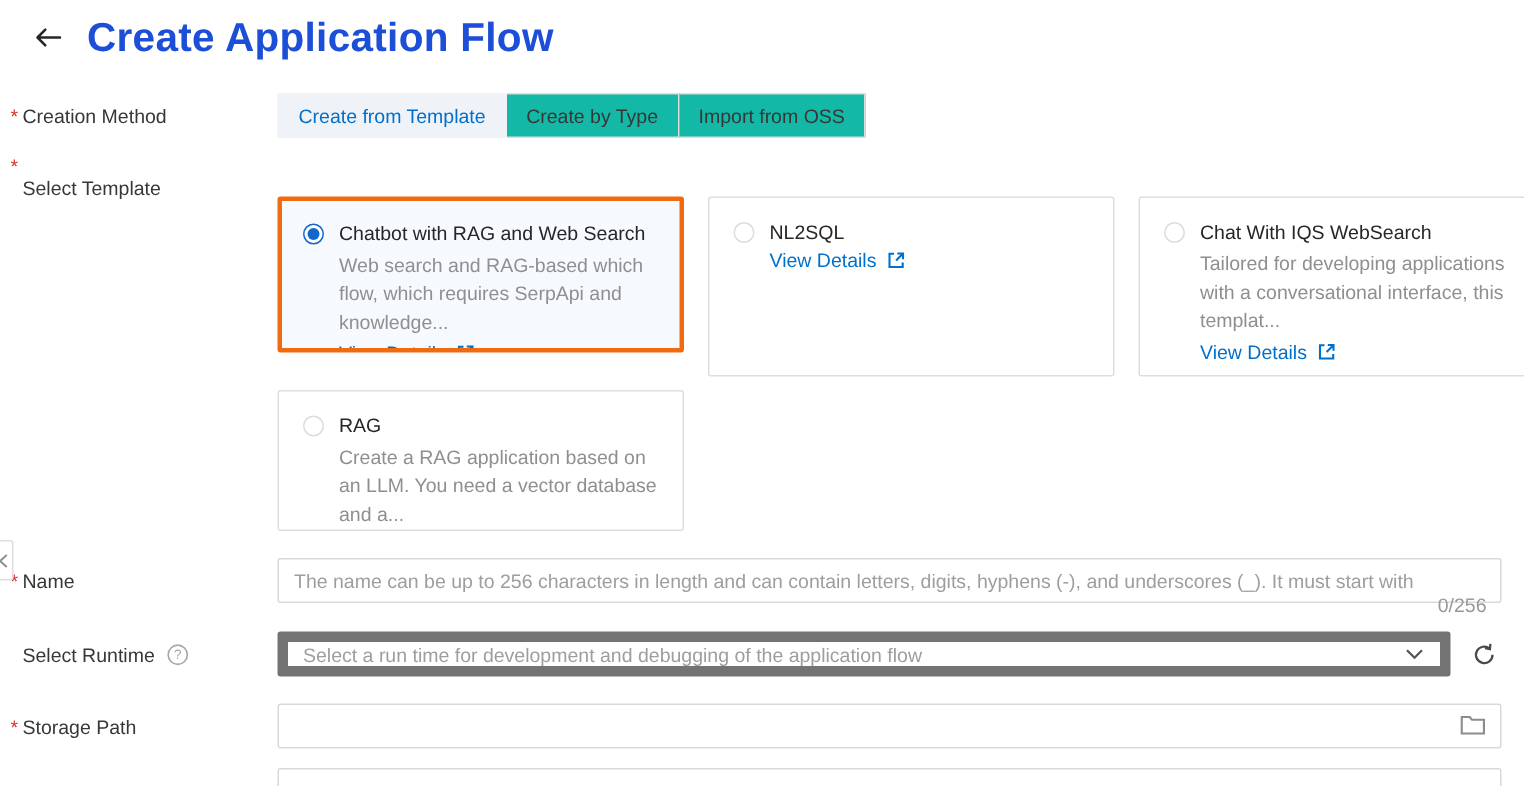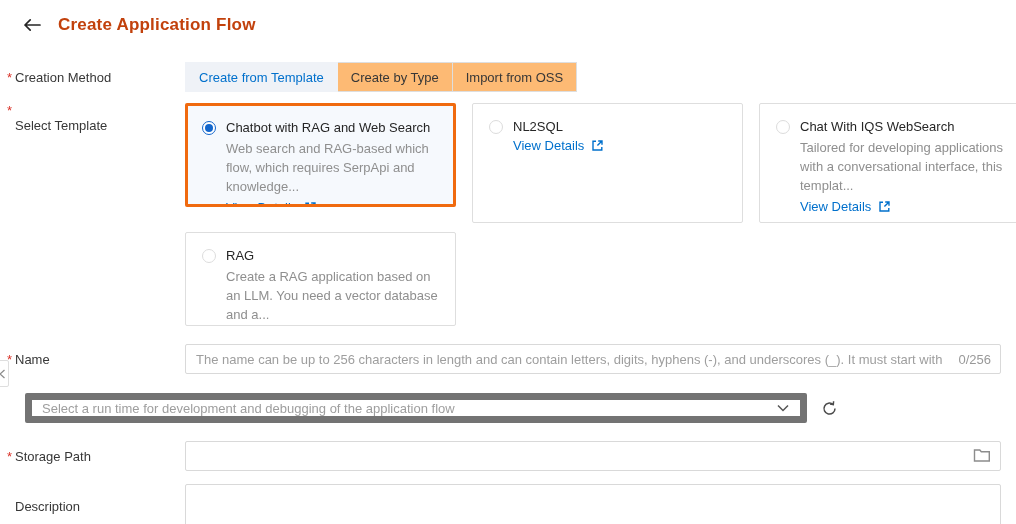--- a/index.html
+++ b/index.html
@@ -3,60 +3,60 @@
 <meta charset="utf-8">
 <style>
   * { box-sizing: border-box; margin: 0; padding: 0; }
   html,body { width:1016px; height:524px; overflow:hidden; background:#fff;
     font-family:"Liberation Sans","DejaVu Sans",sans-serif; font-size:13px; color:#333; }
   body { position:relative; }
 
   
   .header { display:flex; align-items:center; gap:14px; padding:10px 0 0 22px; height:40px; }
   .back-btn { width:22px; height:20px; cursor:pointer; display:flex; align-items:center; }
-  .page-title { font-size:17px; font-weight:bold; color:#c2410c; letter-spacing:.2px; }
+  .page-title { font-size:27px; font-weight:bold; color:#1d4ed8; letter-spacing:.2px; }
 
   
   .row { display:flex; }
   .row .label-col { width:160px; flex:0 0 160px; position:relative; padding-left:15px; color:#373737; }
   .row .label-col .req { position:absolute; left:7px; top:0; color:#d93026; }
   .row.center { align-items:center; }
   .content-col { flex:1; max-width:841px;padding-left:25px; }
 
   
   .row-method { margin-top:22px; height:30px; }
   .tabs { display:flex; height:30px; }
-  .tab { display:flex; align-items:center; padding:0 13px; border:1px solid #dedede; background:#fdba74;
+  .tab { display:flex; align-items:center; padding:0 13px; border:1px solid #dedede; background:#14b8a6;
     color:#373737; cursor:pointer; border-left-width:0; }
   .tab:first-child { border-left-width:1px; }
   .tab.active { background:#eff2f7; border-color:#eff2f7; color:#0070cc; }
 
   
   .row-template { margin-top:11px; }
   .row-template .label-col { padding-top:15px; }
-  .cards { display:grid; grid-template-columns:repeat(3,271px); column-gap:16px; row-gap:9px; align-items:start; }
+  .cards { display:grid; grid-template-columns:repeat(3,271px); column-gap:16px; row-gap:9px; align-items:start;margin-top:28px; }
   .card { width:271px; height:120px; border:1px solid #dedede; border-radius:2px; background:#fff;
     padding:15px 14px 0 16px; cursor:pointer; overflow:hidden; }
   .card.short { height:94px; }
   .card.selected { border:3px solid #f06a0f; background:#f6f9fd; height:104px; padding:14px 12px 0 14px; }
   .card-head { display:flex; align-items:center; gap:10px; }
   .card-title { color:#262626; }
   .radio { width:14px; height:14px; flex:0 0 14px; border-radius:50%; border:1px solid #dcdcdc; background:#fff; cursor:pointer; }
   .radio.sel { border:1px solid #1366cc; position:relative; background:#fff; }
   .radio.sel::after { content:""; position:absolute; left:2px; top:2px; width:8px; height:8px; border-radius:50%; background:#1366cc; }
   .card-desc { margin:4px 0 0 24px; width:218px; color:#8f8f8f; line-height:19px; }
   .card-link { margin:4px 0 0 24px; display:flex; align-items:center; gap:7px; color:#0070cc; cursor:pointer; width:max-content; }
 
   
   .text-input { width:100%; height:30px; border:1px solid #d9d9d9; border-radius:2px; padding:0 10px;
     font-family:inherit; font-size:13px; color:#333; background:#fff; outline:none; }
   .text-input::placeholder { color:#9e9e9e; }
   .row-name { margin-top:18px; }
   .input-wrap { position:relative; }
-  .input-wrap .counter { position:absolute; right:10px; top:8px; color:#999; }
+  .input-wrap .counter { position:absolute; right:10px; top:24px; color:#999; }
   .row-name .text-input { padding-right:55px; }
 
   .row-runtime { margin-top:19px; }
   .runtime-line { display:flex; align-items:center; gap:10px; }
   .select-box { flex:1; height:30px; border:7px solid #737373; border-radius:2px; background:#fff;
     display:flex; align-items:center; padding:0 10px; cursor:pointer; }
   .select-box .ph { color:#9e9e9e; flex:1; }
   .help-icon { margin-left:4px; vertical-align:-3px; }
   .refresh-btn { width:24px; height:24px; display:flex; align-items:center; justify-content:center; cursor:pointer; }
 
@@ -174,20 +174,27 @@
   </div>
   <div class="content-col">
     <div class="input-wrap">
       <input class="text-input" type="text" placeholder="The name can be up to 256 characters in length and can contain letters, digits, hyphens (-), and underscores (_). It must start with a letter." style="">
       <span class="counter">0/256</span>
     </div>
   </div>
 </div>
 
 <div class="row row-runtime center">
+  <div class="label-col">
+    <span>Select Runtime</span>
+    <svg class="help-icon" width="15" height="15" viewBox="0 0 15 15">
+        <circle cx="7.5" cy="7.5" r="6.4" fill="none" stroke="#a8a8a8" stroke-width="1.1"></circle>
+        <text x="7.5" y="10.6" text-anchor="middle" font-size="9" fill="#a8a8a8" font-family="Liberation Sans, sans-serif">?</text>
+      </svg>
+  </div>
   <div class="content-col">
     <div class="runtime-line">
       <div class="select-box">
         <span class="ph">Select a run time for development and debugging of the application flow</span>
         <svg width="14" height="10" viewBox="0 0 14 10">
             <path d="M2 2.5 L7 7.5 L12 2.5" fill="none" stroke="#555" stroke-width="1.5"></path>
           </svg>
       </div>
       <div class="refresh-btn">
         <svg width="17" height="17" viewBox="0 0 17 17">

